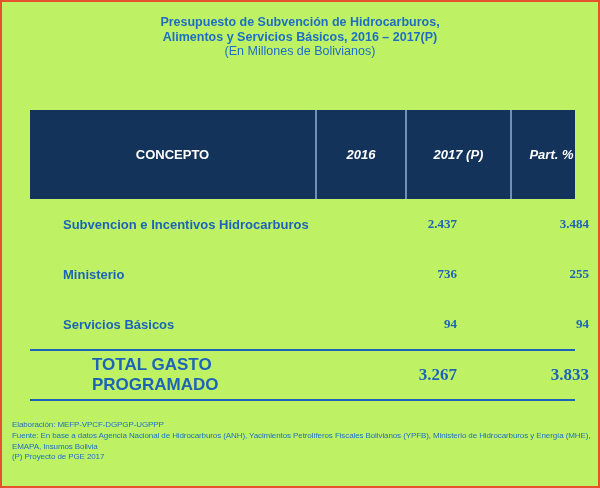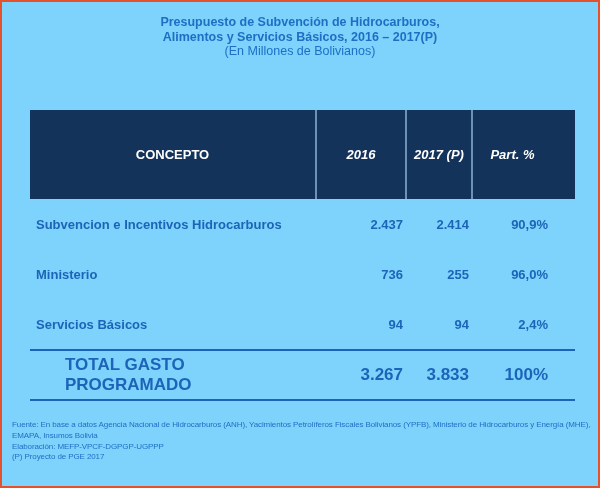--- a/index.html
+++ b/index.html
@@ -9,21 +9,21 @@
     --header-divider:#6d92b5;
     --text-blue:#1d64b8;
     --title-blue:#1e6fc4;
   }
   *{margin:0;padding:0;box-sizing:border-box;}
   html,body{background:#ffffff;}
   body{font-family:"Liberation Sans", sans-serif;}
   .frame{
     position:relative;
     width:600px;height:488px;
-    background:#7dd3fc;
+    background:#bef264;
     border:2px solid var(--frame-border);
     overflow:hidden;
   }
   .title{
     position:absolute;top:13px;left:0;width:100%;
     text-align:center;color:var(--title-blue);
     line-height:14.5px;font-size:12.5px;
   }
   .title .t-bold{font-weight:700;}
   .title .t-normal{font-weight:400;}
@@ -34,30 +34,30 @@
   .thead{
     display:flex;height:89px;background:var(--header-bg);
   }
   .hcell{
     display:flex;align-items:center;justify-content:center;
     color:var(--header-text);font-weight:700;font-size:13px;
   }
   .hcell + .hcell{border-left:2px solid var(--header-divider);font-style:italic;}
   .col-c{width:285px;flex:none;}
   .col-a{width:90px;flex:none;}
-  .col-b{width:66px;flex:none;}
+  .col-b{width:105px;flex:none;}
   .col-p{width:81px;flex:none;}
 
   .trow{
     display:flex;height:50px;align-items:center;
     color:var(--text-blue);font-weight:700;font-size:13px;
   }
-  .cell{display:flex;align-items:center;height:100%;}
+  .cell{display:flex;align-items:center;height:100%;margin-left:27px;}
   .cell.label{padding-left:6px;justify-content:flex-start;}
-  .cell.num{justify-content:flex-end;padding-right:2px;}
+  .cell.num{justify-content:flex-end;padding-right:2px;font-family:Liberation Serif, serif;}
   .cell.num-p{justify-content:flex-end;padding-right:4px;}
 
   .rule{
     height:0;border-top:2px solid var(--text-blue);width:545px;
   }
   .trow.total{height:48px;font-size:17px;}
   .trow.total .cell.label{padding-left:35px;}
 
   .footer{
     position:absolute;left:10px;top:418px;width:584px;
@@ -81,21 +81,21 @@
     <div class="thead">
       <div class="hcell col-c">CONCEPTO</div>
       <div class="hcell col-a">2016</div>
       <div class="hcell col-b">2017 (P)</div>
       <div class="hcell col-p">Part. %</div>
     </div>
 
     <div class="trow">
       <div class="cell label col-c">Subvencion e Incentivos Hidrocarburos</div>
       <div class="cell num col-a">2.437</div>
-      <div class="cell num col-b">2.414</div>
+      <div class="cell num col-b">3.484</div>
       <div class="cell num-p col-p">90,9%</div>
     </div>
 
     <div class="trow">
       <div class="cell label col-c">Ministerio</div>
       <div class="cell num col-a">736</div>
       <div class="cell num col-b">255</div>
       <div class="cell num-p col-p">96,0%</div>
     </div>
 
@@ -113,18 +113,18 @@
       <div class="cell num col-a">3.267</div>
       <div class="cell num col-b">3.833</div>
       <div class="cell num-p col-p">100%</div>
     </div>
 
     <div class="rule"></div>
 
   </div>
 
   <div class="footer">
+    <div>Elaboración: MEFP-VPCF-DGPGP-UGPPP</div>
     <div>Fuente: En base a datos Agencia Nacional de Hidrocarburos (ANH), Yacimientos Petrolíferos Fiscales Bolivianos (YPFB), Ministerio de Hidrocarburos y Energía (MHE), EMAPA, Insumos Bolivia</div>
-    <div>Elaboración: MEFP-VPCF-DGPGP-UGPPP</div>
     <div>(P) Proyecto de PGE 2017</div>
   </div>
 
 </div>
 
 </body></html>

